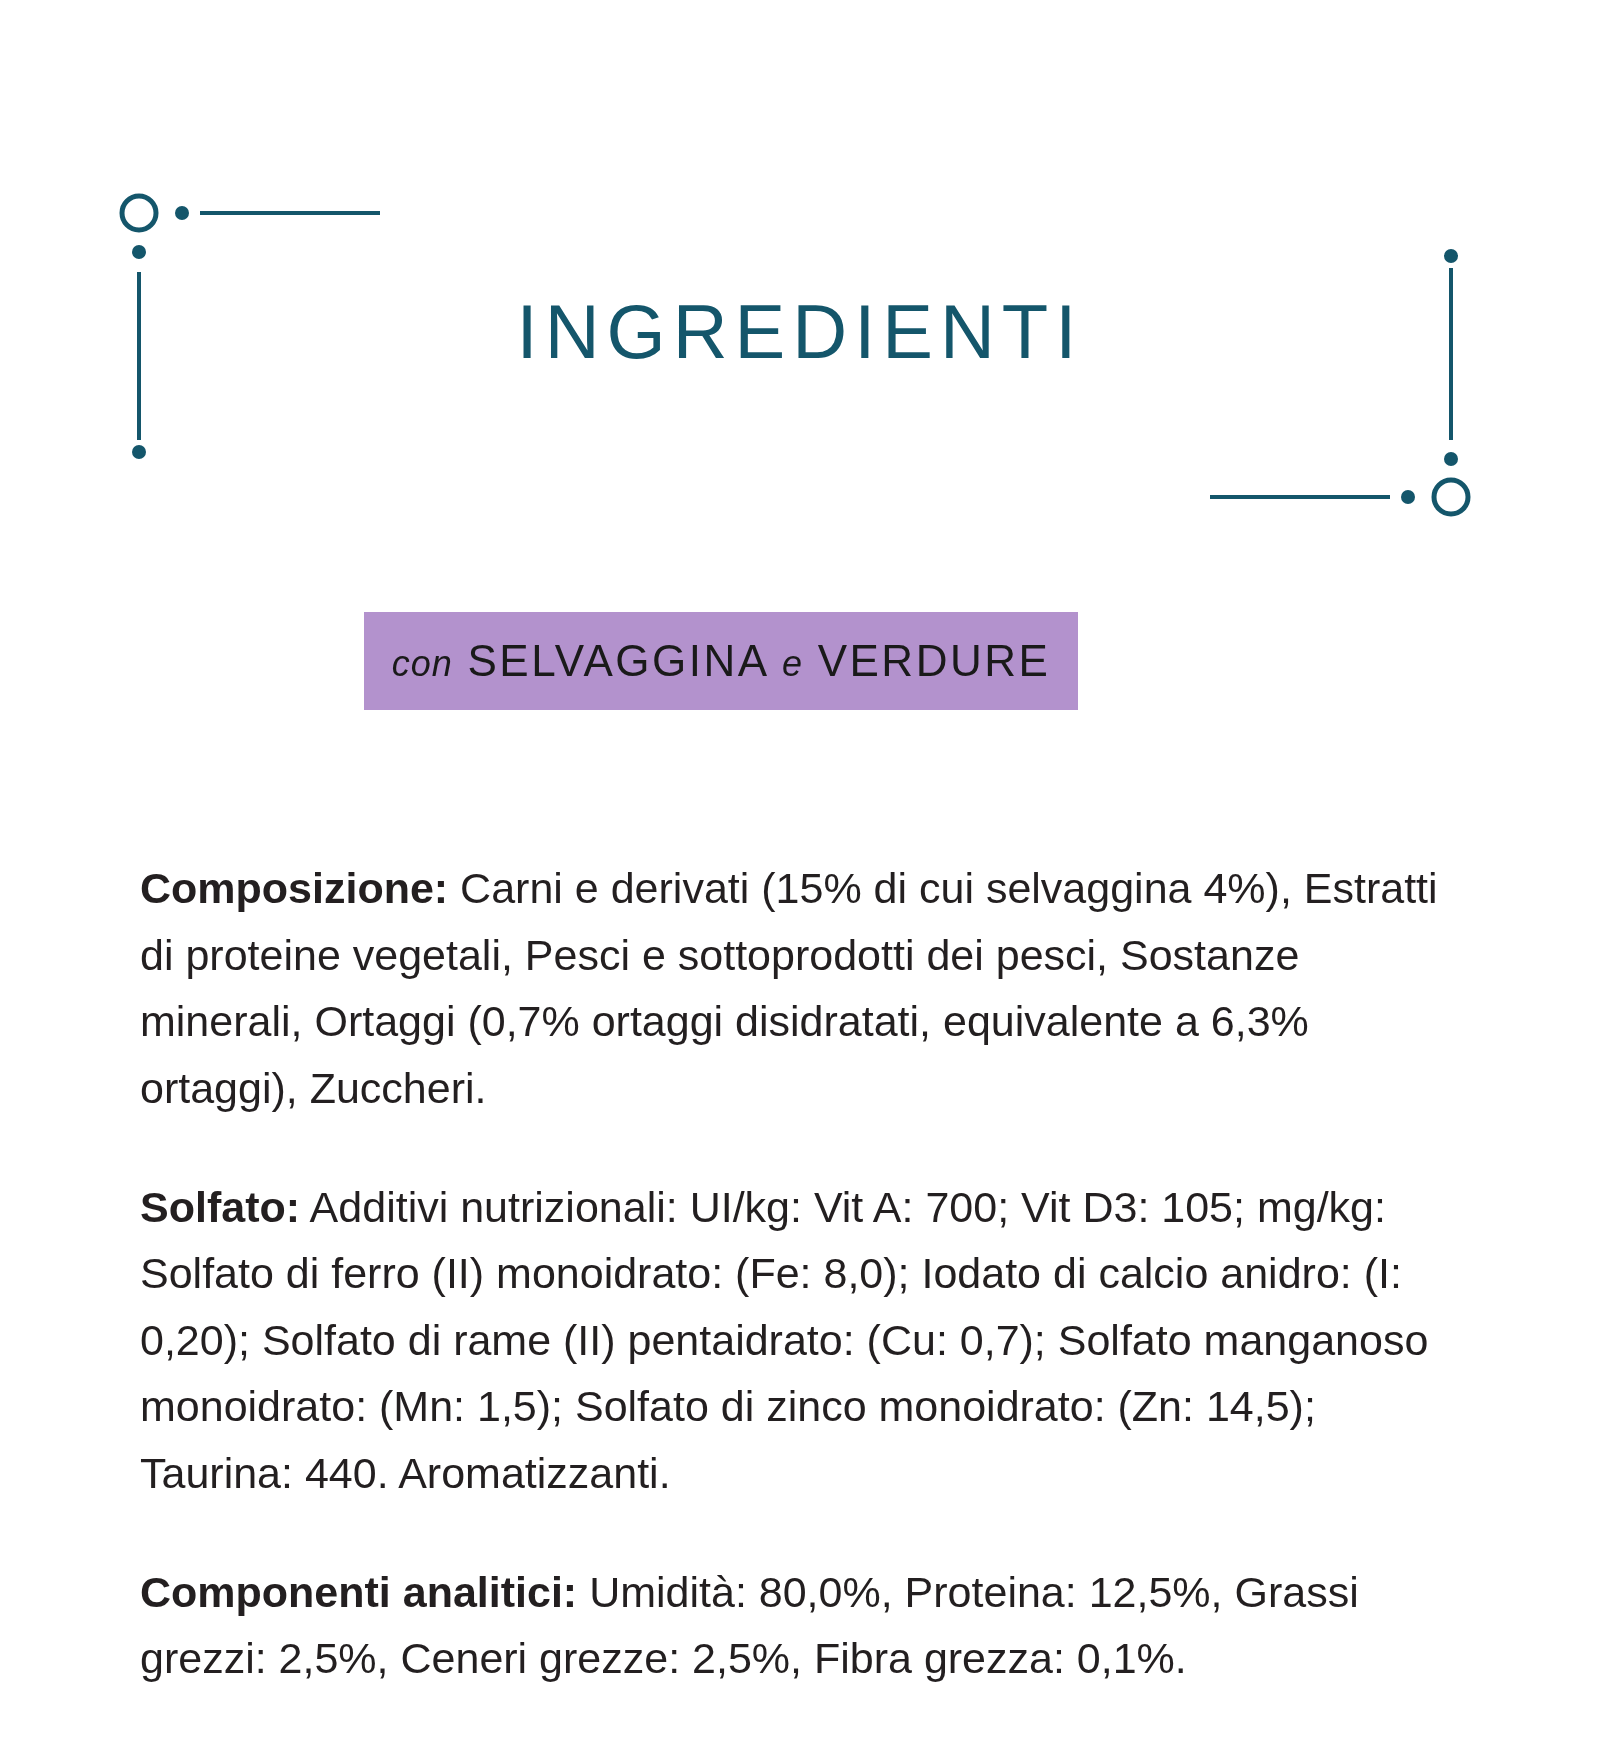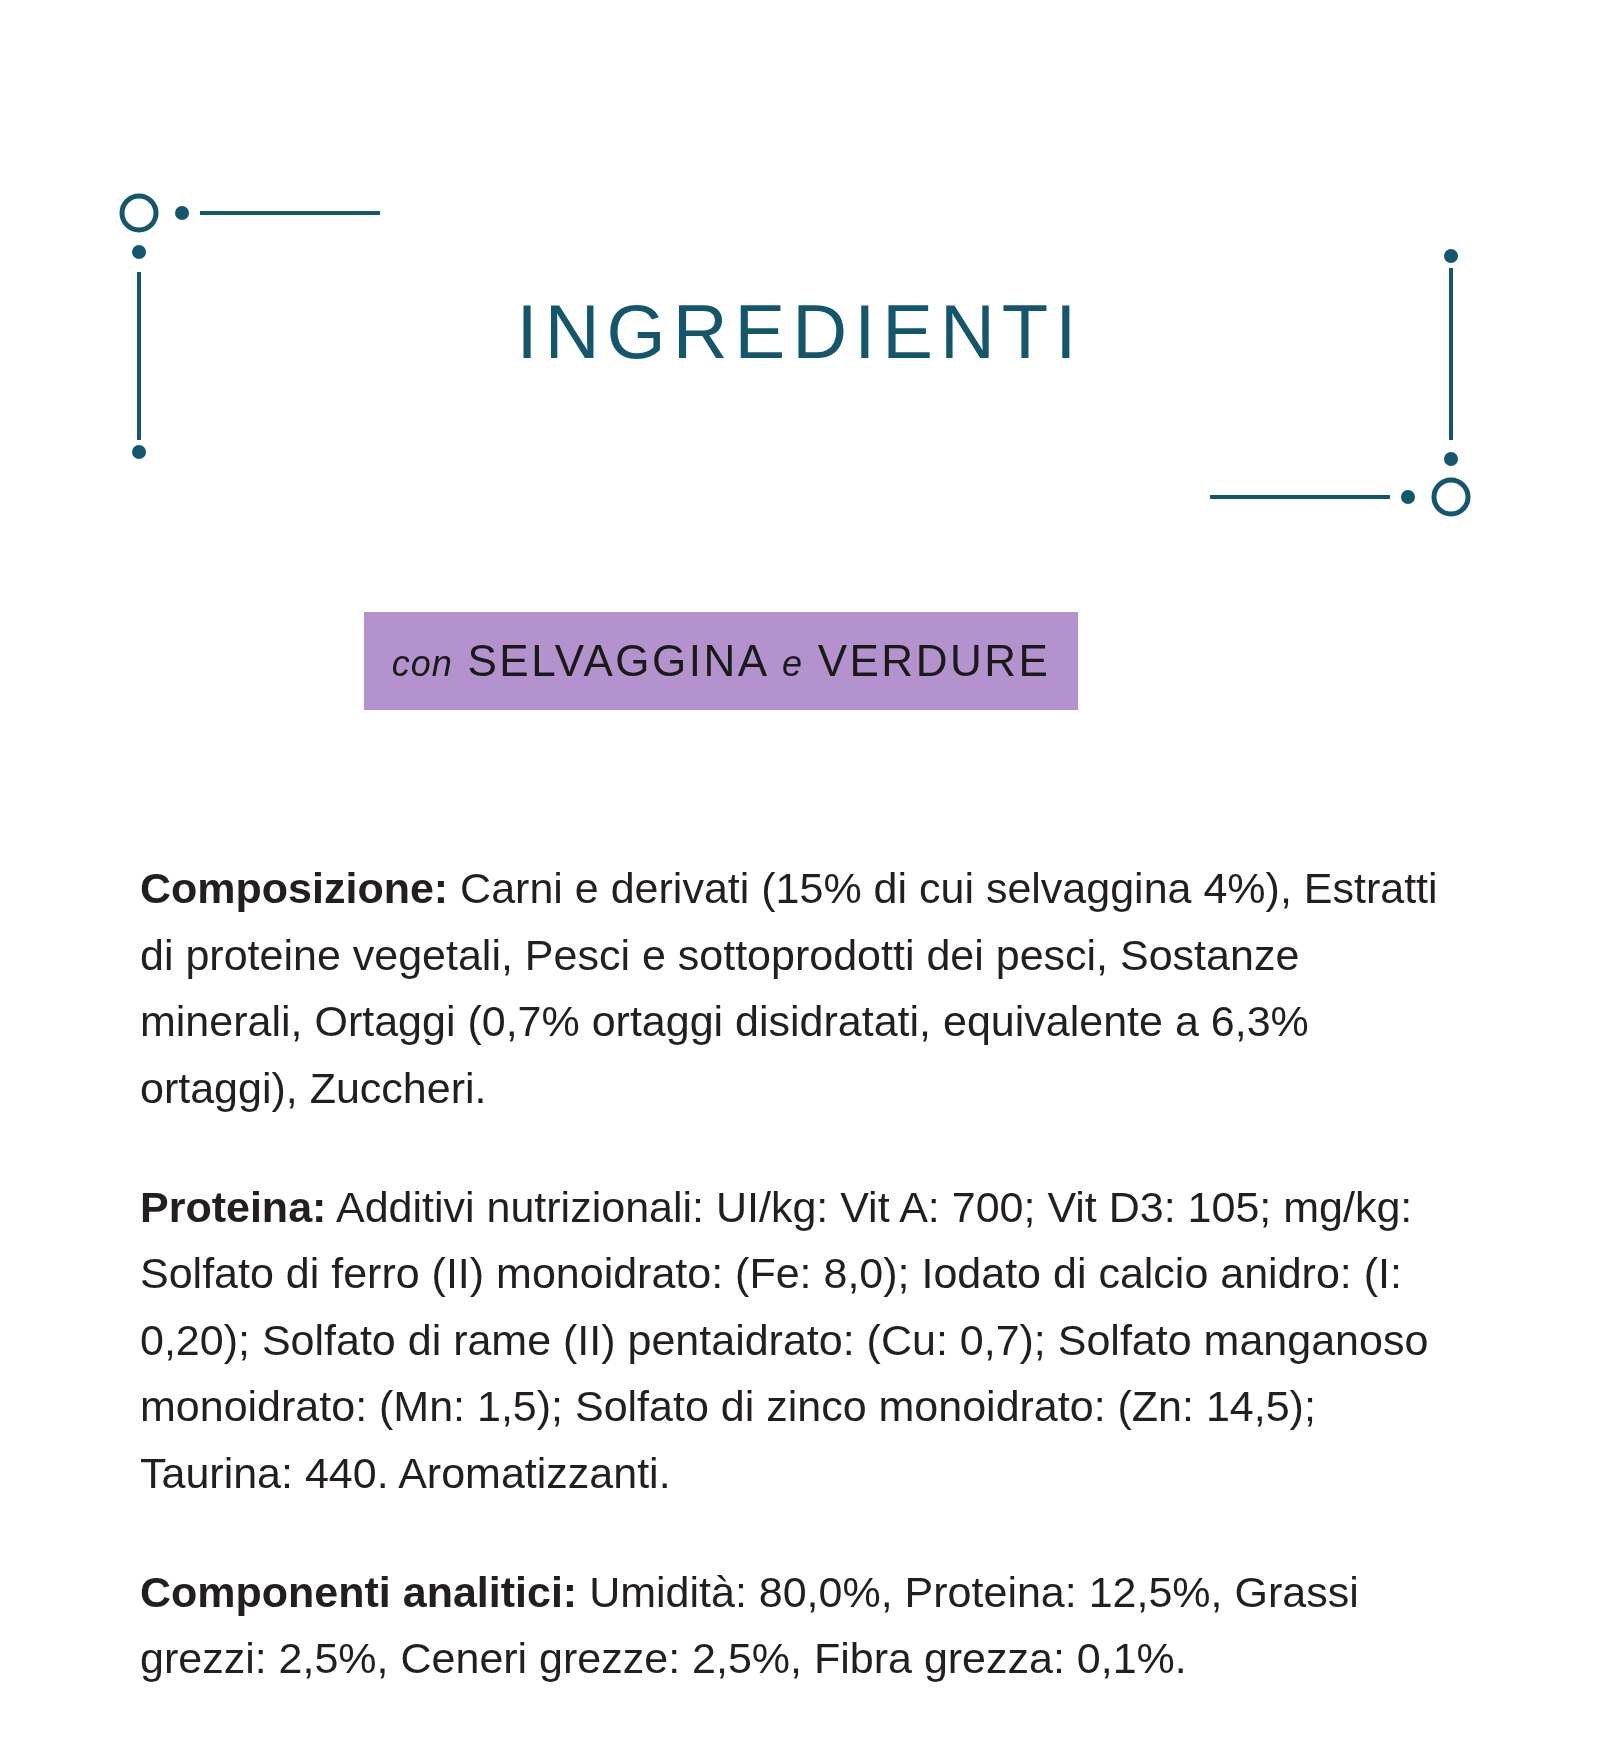--- a/index.html
+++ b/index.html
@@ -124,21 +124,21 @@
     </div>
   </div>
 
   <div class="content">
 
     <p class="para">
       <span class="lbl">Composizione:</span><span> Carni e derivati (15% di cui selvaggina 4%), Estratti di proteine vegetali, Pesci e sottoprodotti dei pesci, Sostanze minerali, Ortaggi (0,7% ortaggi disidratati, equivalente a 6,3% ortaggi), Zuccheri.</span>
     </p>
 
     <p class="para">
-      <span class="lbl">Proteina:</span><span> Additivi nutrizionali: UI/kg: Vit A: 700; Vit D3: 105; mg/kg: Solfato di ferro (II) monoidrato: (Fe: 8,0); Iodato di calcio anidro: (I: 0,20); Solfato di rame (II) pentaidrato: (Cu: 0,7); Solfato manganoso monoidrato: (Mn: 1,5); Solfato di zinco monoidrato: (Zn: 14,5); Taurina: 440. Aromatizzanti.</span>
+      <span class="lbl">Solfato:</span><span> Additivi nutrizionali: UI/kg: Vit A: 700; Vit D3: 105; mg/kg: Solfato di ferro (II) monoidrato: (Fe: 8,0); Iodato di calcio anidro: (I: 0,20); Solfato di rame (II) pentaidrato: (Cu: 0,7); Solfato manganoso monoidrato: (Mn: 1,5); Solfato di zinco monoidrato: (Zn: 14,5); Taurina: 440. Aromatizzanti.</span>
     </p>
 
     <p class="para">
       <span class="lbl">Componenti analitici:</span><span> Umidità: 80,0%, Proteina: 12,5%, Grassi grezzi: 2,5%, Ceneri grezze: 2,5%, Fibra grezza: 0,1%.</span>
     </p>
 
   </div>
 </div>
 
 </body></html>

